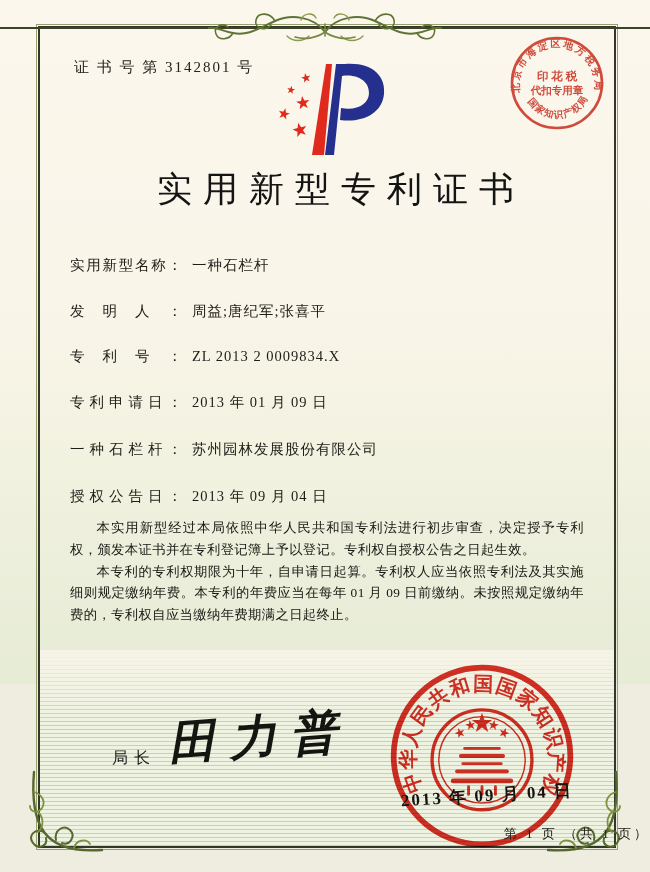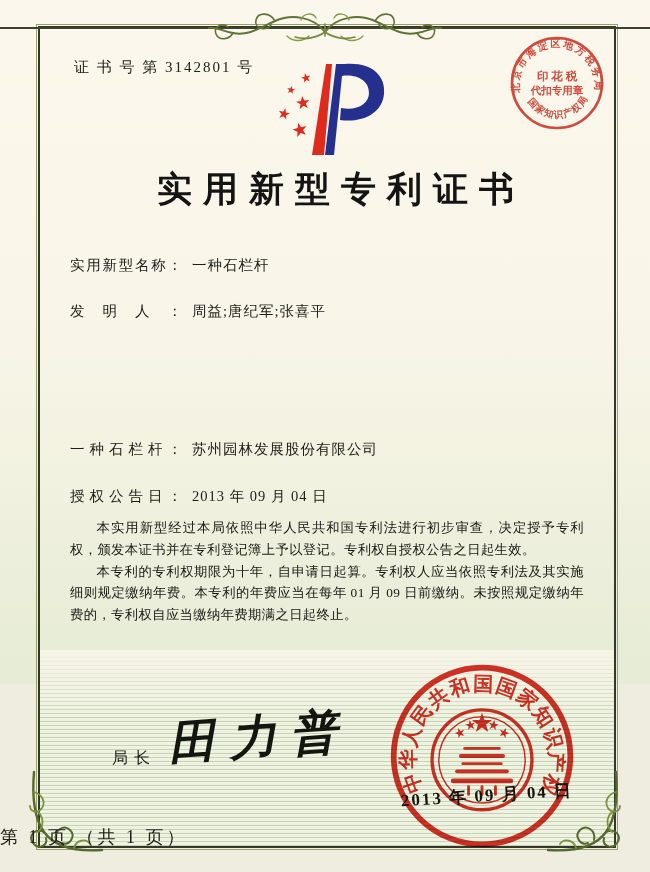--- a/index.html
+++ b/index.html
@@ -35,21 +35,21 @@
     border-bottom:2px solid #41482b;
   }
   .green-zone::before {
     content:""; position:absolute; left:0; right:0; top:0; height:70px;
     background:linear-gradient(180deg,#f7f4e7 0%, rgba(247,244,231,0) 100%);
   }
   
   .cert-no { position:absolute; left:74px; top:58px; font-size:15px; letter-spacing:2px; color:#23231e; z-index:5; }
   .title {
     position:absolute; left:0; right:0; top:166px; text-align:center;
-    font-size:35px; font-weight:700; letter-spacing:11px; color:#141414; z-index:5;margin-left:32px;
+    font-size:35px; font-weight:400; letter-spacing:11px; color:#141414; z-index:5;margin-left:32px;
   }
   .field-row { position:absolute; left:70px; width:520px; height:24px; font-size:14.5px; color:#1d1d18; z-index:5; white-space:nowrap; }
   .field-label { display:inline-block; width:112px; text-align:justify; text-align-last:justify; }
   .field-value { margin-left:10px; letter-spacing:1px; }
   .paragraphs { position:absolute; left:70px; top:517px; width:514px; z-index:5; }
   .paragraphs p {
     font-size:13.3px; line-height:21.8px; color:#181813;
     text-align:justify; text-indent:2em; letter-spacing:0.4px;
   }
   .sign-title { position:absolute; left:112px; top:748px; font-size:16px; letter-spacing:6px; color:#1a1a16; z-index:7; }
@@ -58,21 +58,21 @@
     letter-spacing:14px; color:#141410; transform:rotate(-4deg); z-index:7;
   }
   .seal-svg { position:absolute; left:386px; top:660px; z-index:7; mix-blend-mode:multiply; opacity:0.95; }
   .seal-date {
     position:absolute; left:372px; top:784px; width:230px; text-align:center;
     font-size:17px; font-weight:600; letter-spacing:2px; color:#17140f;
     transform:rotate(-3.5deg); z-index:8;
   }
   .stamp-svg { position:absolute; left:492px; top:18px; z-index:5; mix-blend-mode:multiply; opacity:0.9; }
   .logo-svg { position:absolute; left:276px; top:58px; z-index:5; }
-  .footer { position:absolute; left:0; right:0; top:825px; text-align:left; font-size:18px; letter-spacing:3px; color:#20201a; z-index:7; }
+  .footer { position:absolute; left:0; right:0; top:825px; text-align:right; font-size:13px; letter-spacing:3px; color:#20201a; z-index:7; }
 </style>
 </head>
 <body>
 
 <div class="paper">
 
   <div class="top-line"></div>
   <svg class="top-flourish" viewBox="0 0 300 46">
     <g fill="none" stroke="#5f7434" stroke-width="2" stroke-linecap="round">
       <g id="half">
@@ -148,20 +148,26 @@
     </g>
   </svg>
 
   <div class="title">实用新型专利证书</div>
 
   <div class="field-row" style="top:256px">
     <span class="field-label">实用新型名称：</span><span class="field-value">一种石栏杆</span>
   </div>
   <div class="field-row" style="top:302px">
     <span class="field-label">发明人：</span><span class="field-value">周益;唐纪军;张喜平</span>
+  </div>
+  <div class="field-row" style="top:347px">
+    <span class="field-label">专利号：</span><span class="field-value">ZL 2013 2 0009834.X</span>
+  </div>
+  <div class="field-row" style="top:393px">
+    <span class="field-label">专利申请日：</span><span class="field-value">2013 年 01 月 09 日</span>
   </div>
   <div class="field-row" style="top:440px">
     <span class="field-label">一种石栏杆：</span><span class="field-value">苏州园林发展股份有限公司</span>
   </div>
   <div class="field-row" style="top:487px">
     <span class="field-label">授权公告日：</span><span class="field-value">2013 年 09 月 04 日</span>
   </div>
 
   <div class="paragraphs">
     <p>本实用新型经过本局依照中华人民共和国专利法进行初步审查，决定授予专利权，颁发本证书并在专利登记簿上予以登记。专利权自授权公告之日起生效。</p>

